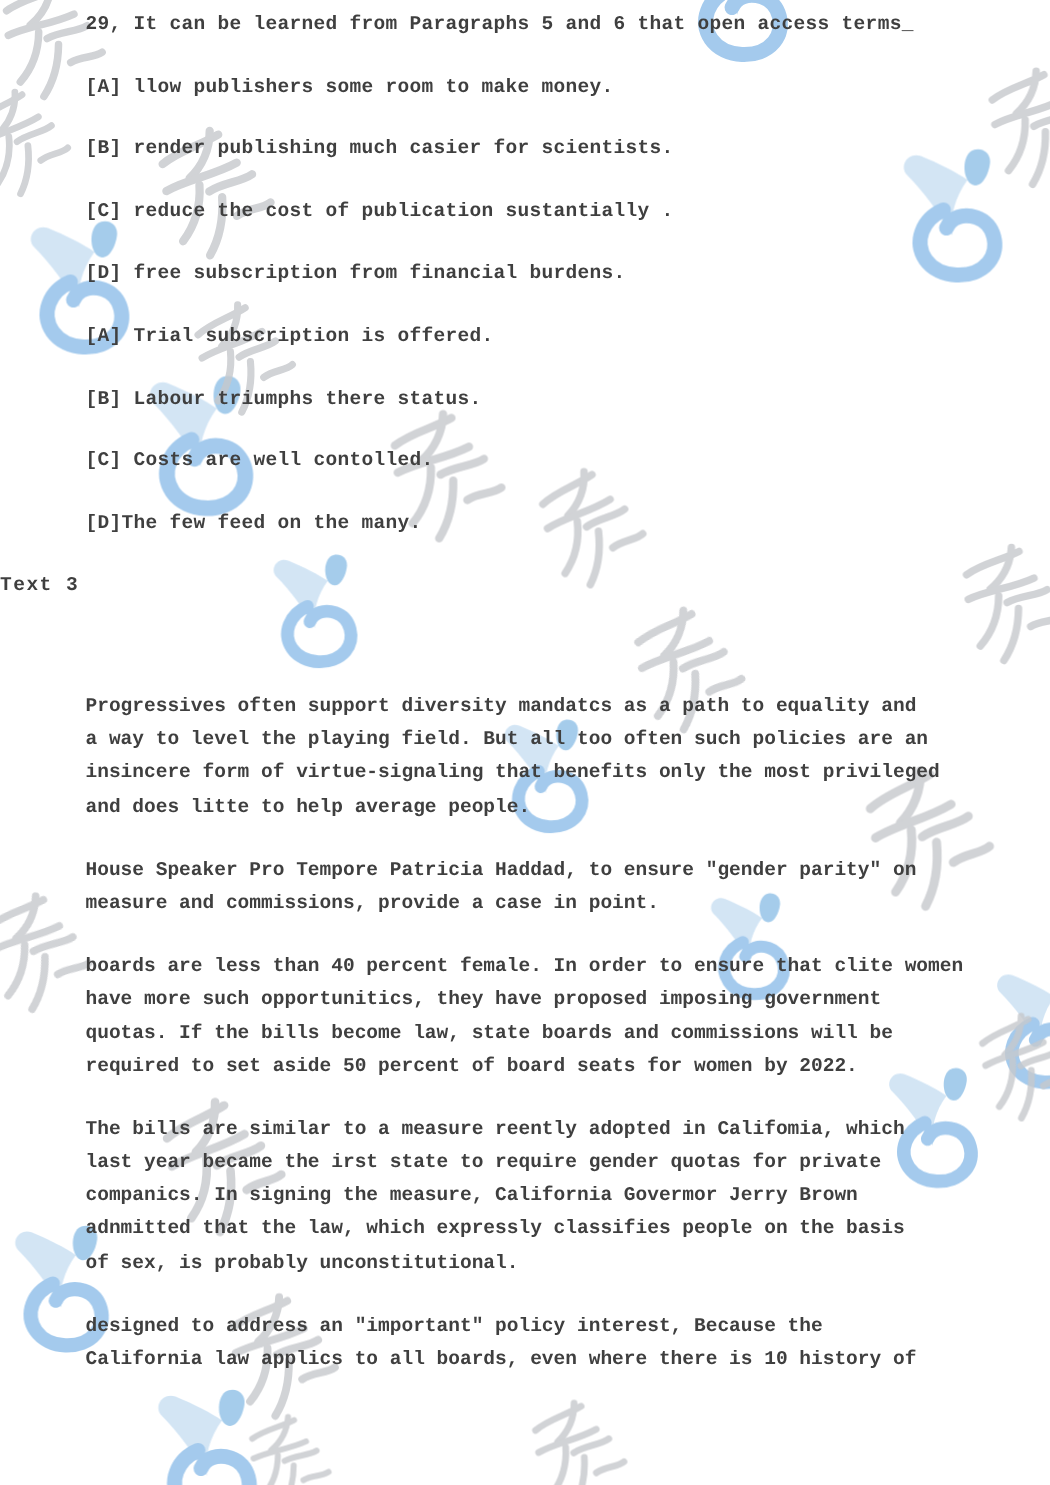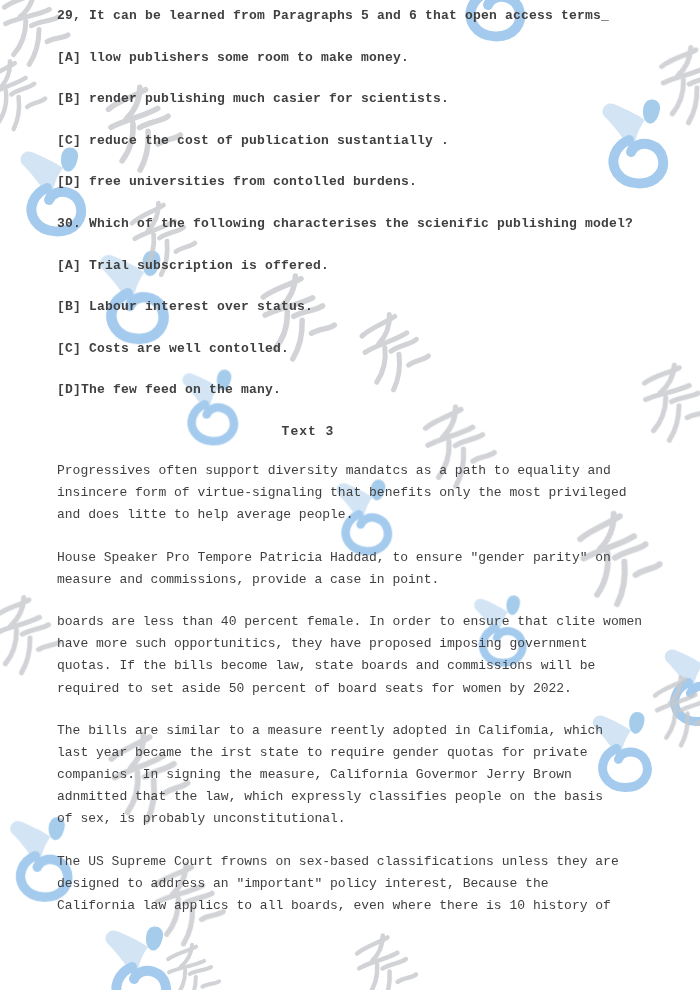--- a/index.html
+++ b/index.html
@@ -4,23 +4,23 @@
 <style>
   html,body{margin:0;padding:0;background:#fff;}
   .page{
     position:relative;width:700px;height:990px;background:#ffffff;overflow:hidden;
     font-family:"Liberation Mono","DejaVu Sans Mono",monospace;color:#3f3f3f;
   }
   .wm{position:absolute;left:0;top:0;z-index:0;}
   .content{position:absolute;left:0;top:0;width:700px;height:990px;z-index:1;}
   .qsec{padding:8px 16px 0 57px;font-size:13px;letter-spacing:0.2px;font-weight:bold;}
   .qline{height:41.6px;line-height:16px;white-space:pre;}
-  .heading{margin-left:-57px;width:616px;text-align:center;letter-spacing:1px;}
+  .heading{margin-left:-57px;width:616px;text-align:left;letter-spacing:1px;}
   .bodytext{position:absolute;top:463px;left:57px;width:596px;font-size:13px;}
-  .para{margin:0 0 20px 0;padding:0;}
+  .para{margin:0 0 20px 0;padding:0;font-weight:bold;}
   .bline{height:22.2px;line-height:16px;white-space:pre;}
 </style>
 </head>
 <body>
 
 <div class="page">
 
   <svg class="wm" width="700" height="990" viewBox="0 0 700 990" role="img" aria-label="海天考研">
     <defs>
       <g id="ht-logo">
@@ -70,32 +70,32 @@
       <use href="#ht-chars" transform="translate(155,955) rotate(-18) scale(0.8)"></use>
     </g>
   </svg>
 
   <div class="content">
     <div class="qsec">
       <div class="qline">29, It can be learned from Paragraphs 5 and 6 that open access terms_</div>
       <div class="qline">[A] llow publishers some room to make money.</div>
       <div class="qline">[B] render publishing much casier for scientists.</div>
       <div class="qline">[C] reduce the cost of publication sustantially .</div>
-      <div class="qline">[D] free universities from contolled burdens.</div>
-      <div class="qline">30. Which of the following characterises the scienific publishing model?</div>
+      <div class="qline">[D] free subscription from financial burdens.</div>
       <div class="qline">[A] Trial subscription is offered.</div>
-      <div class="qline">[B] Labour interest over status.</div>
+      <div class="qline">[B] Labour triumphs there status.</div>
       <div class="qline">[C] Costs are well contolled.</div>
       <div class="qline">[D]The few feed on the many.</div>
       <div class="qline heading">Text 3</div>
     </div>
 
     <div class="bodytext">
       <div class="para">
         <div class="bline">Progressives often support diversity mandatcs as a path to equality and</div>
+        <div class="bline">a way to level the playing field. But all too often such policies are an</div>
         <div class="bline">insincere form of virtue-signaling that benefits only the most privileged</div>
         <div class="bline">and does litte to help average people.</div>
       </div>
       <div class="para">
         <div class="bline">House Speaker Pro Tempore Patricia Haddad, to ensure ″gender parity″ on</div>
         <div class="bline">measure and commissions, provide a case in point.</div>
       </div>
       <div class="para">
         <div class="bline">boards are less than 40 percent female. In order to ensure that clite women</div>
         <div class="bline">have more such opportunitics, they have proposed imposing government</div>
@@ -103,19 +103,18 @@
         <div class="bline">required to set aside 50 percent of board seats for women by 2022.</div>
       </div>
       <div class="para">
         <div class="bline">The bills are similar to a measure reently adopted in Califomia, which</div>
         <div class="bline">last year became the irst state to require gender quotas for private</div>
         <div class="bline">companics. In signing the measure, California Govermor Jerry Brown</div>
         <div class="bline">adnmitted that the law, which expressly classifies people on the basis</div>
         <div class="bline">of sex, is probably unconstitutional.</div>
       </div>
       <div class="para">
-        <div class="bline">The US Supreme Court frowns on sex-based classifications unless they are</div>
         <div class="bline">designed to address an ″important″ policy interest, Because the</div>
         <div class="bline">California law applics to all boards, even where there is 10 history of</div>
       </div>
     </div>
   </div>
 </div>
 
 </body></html>

